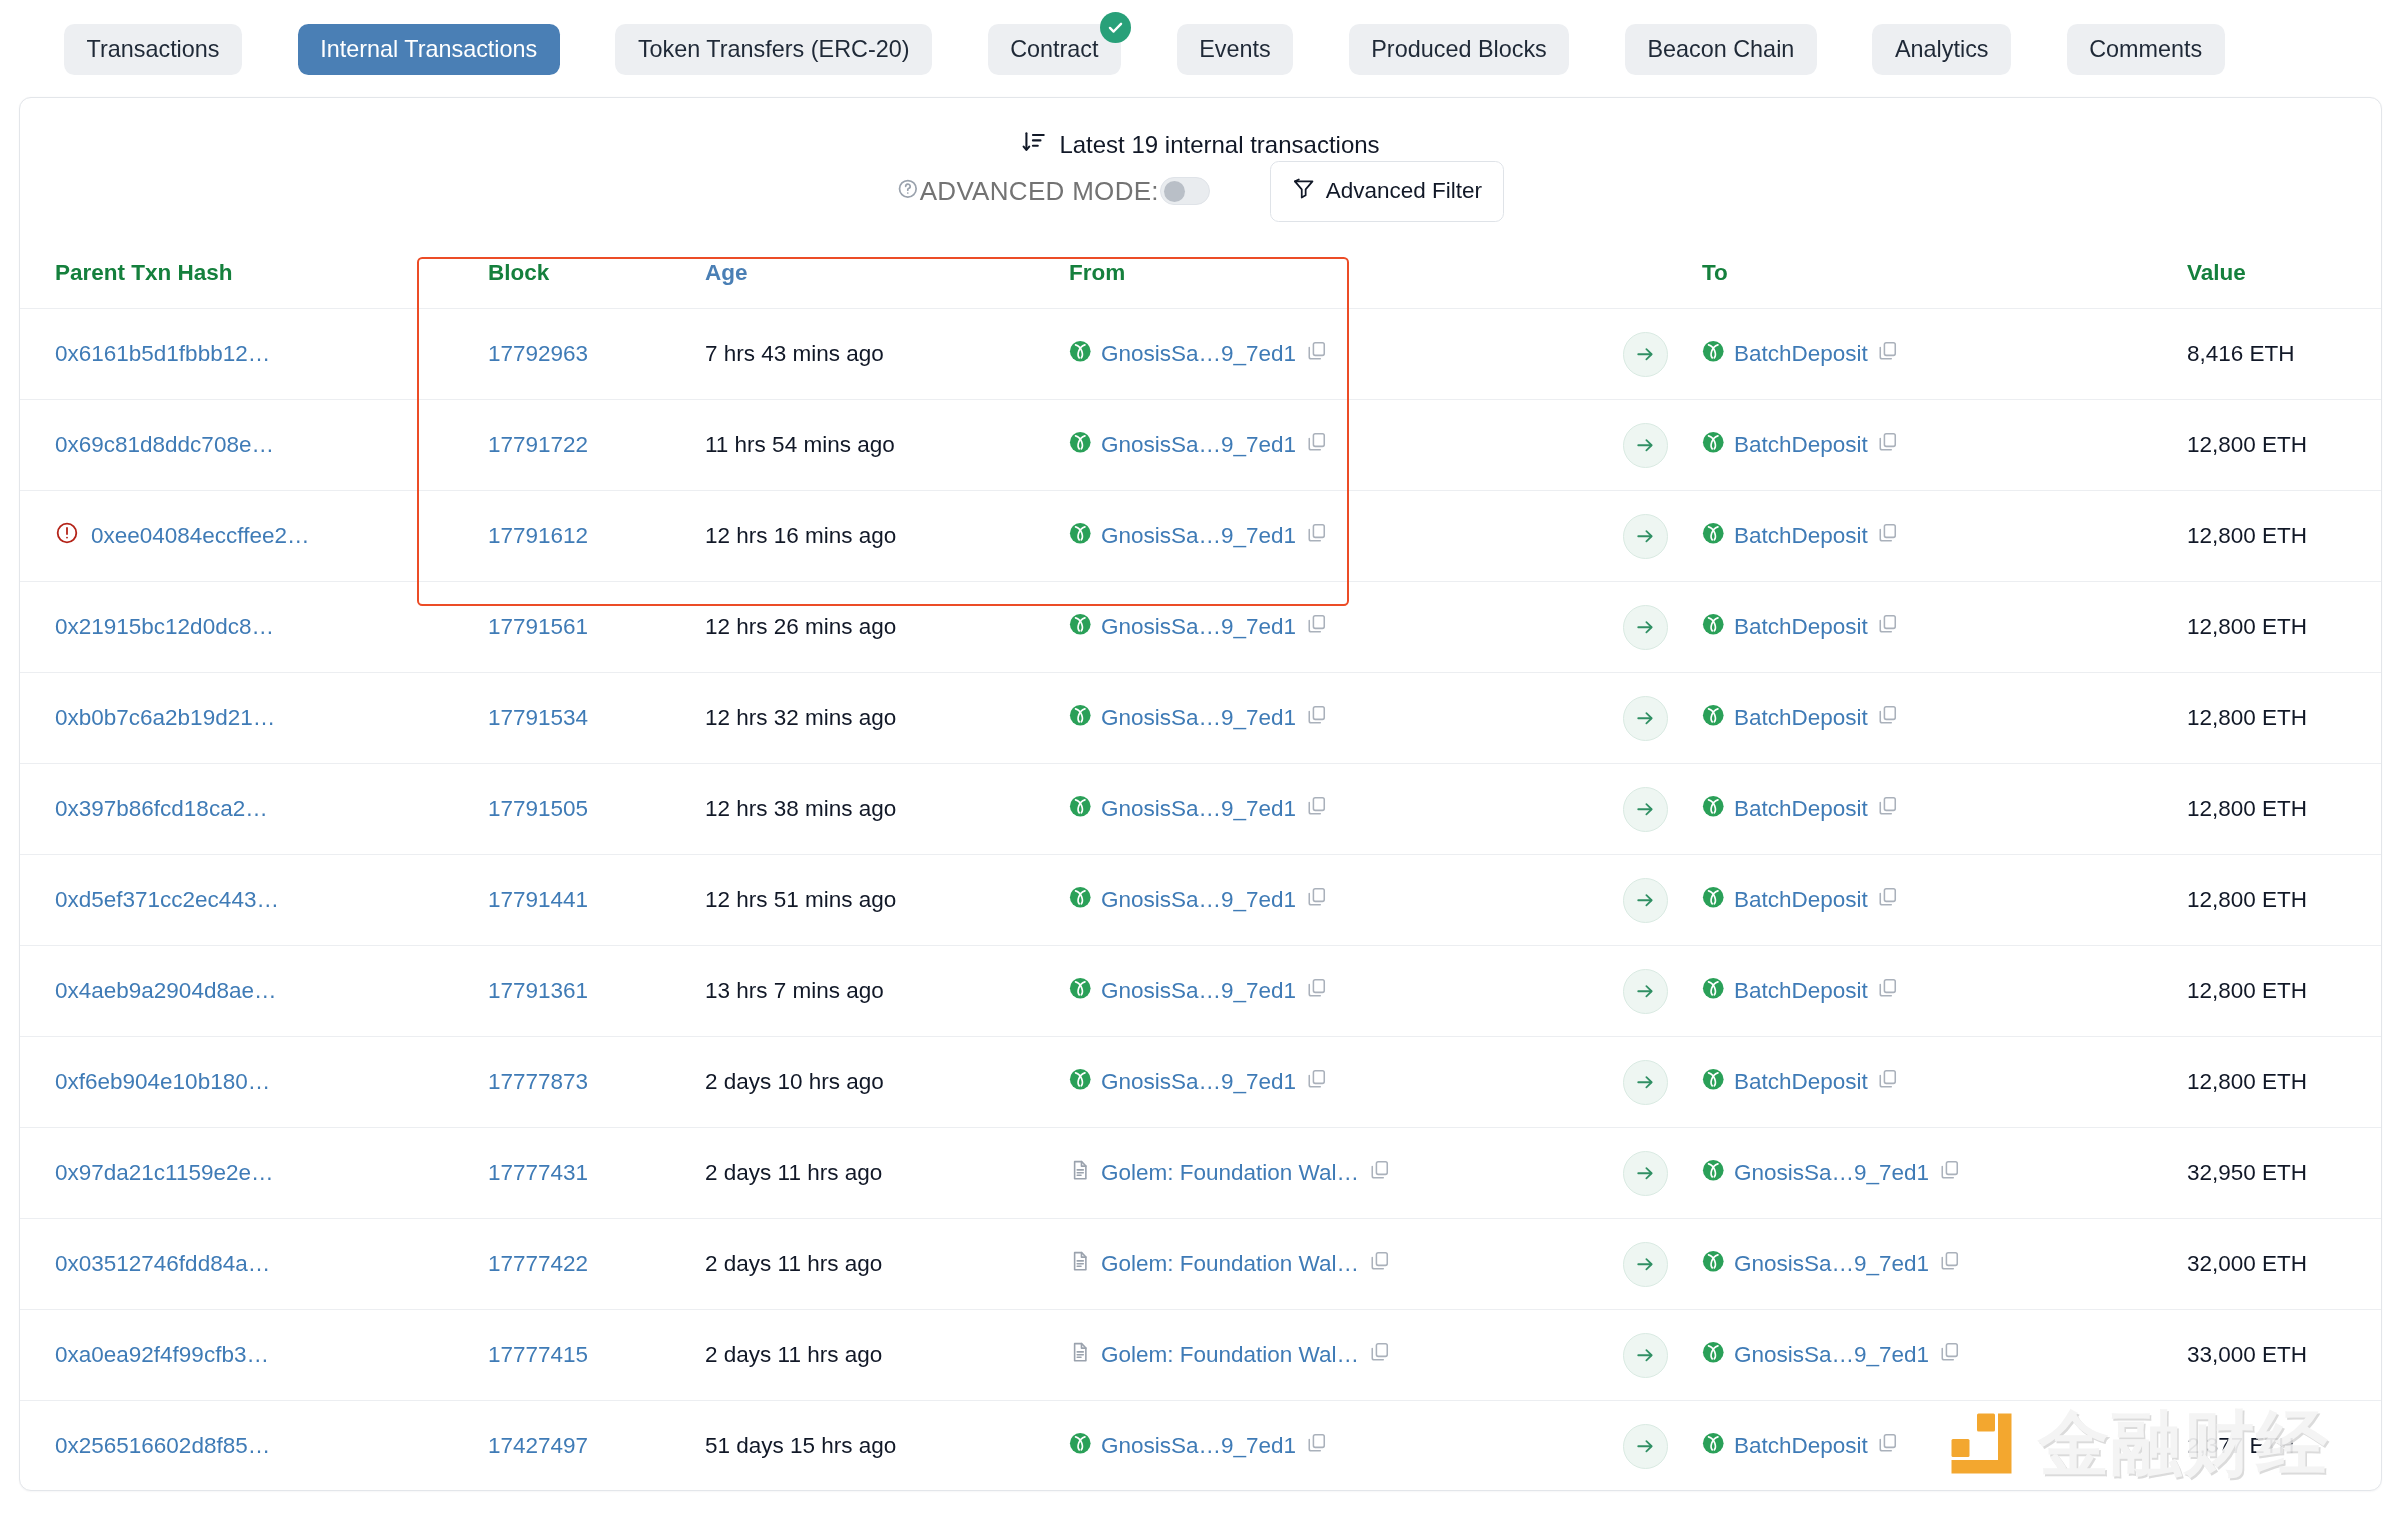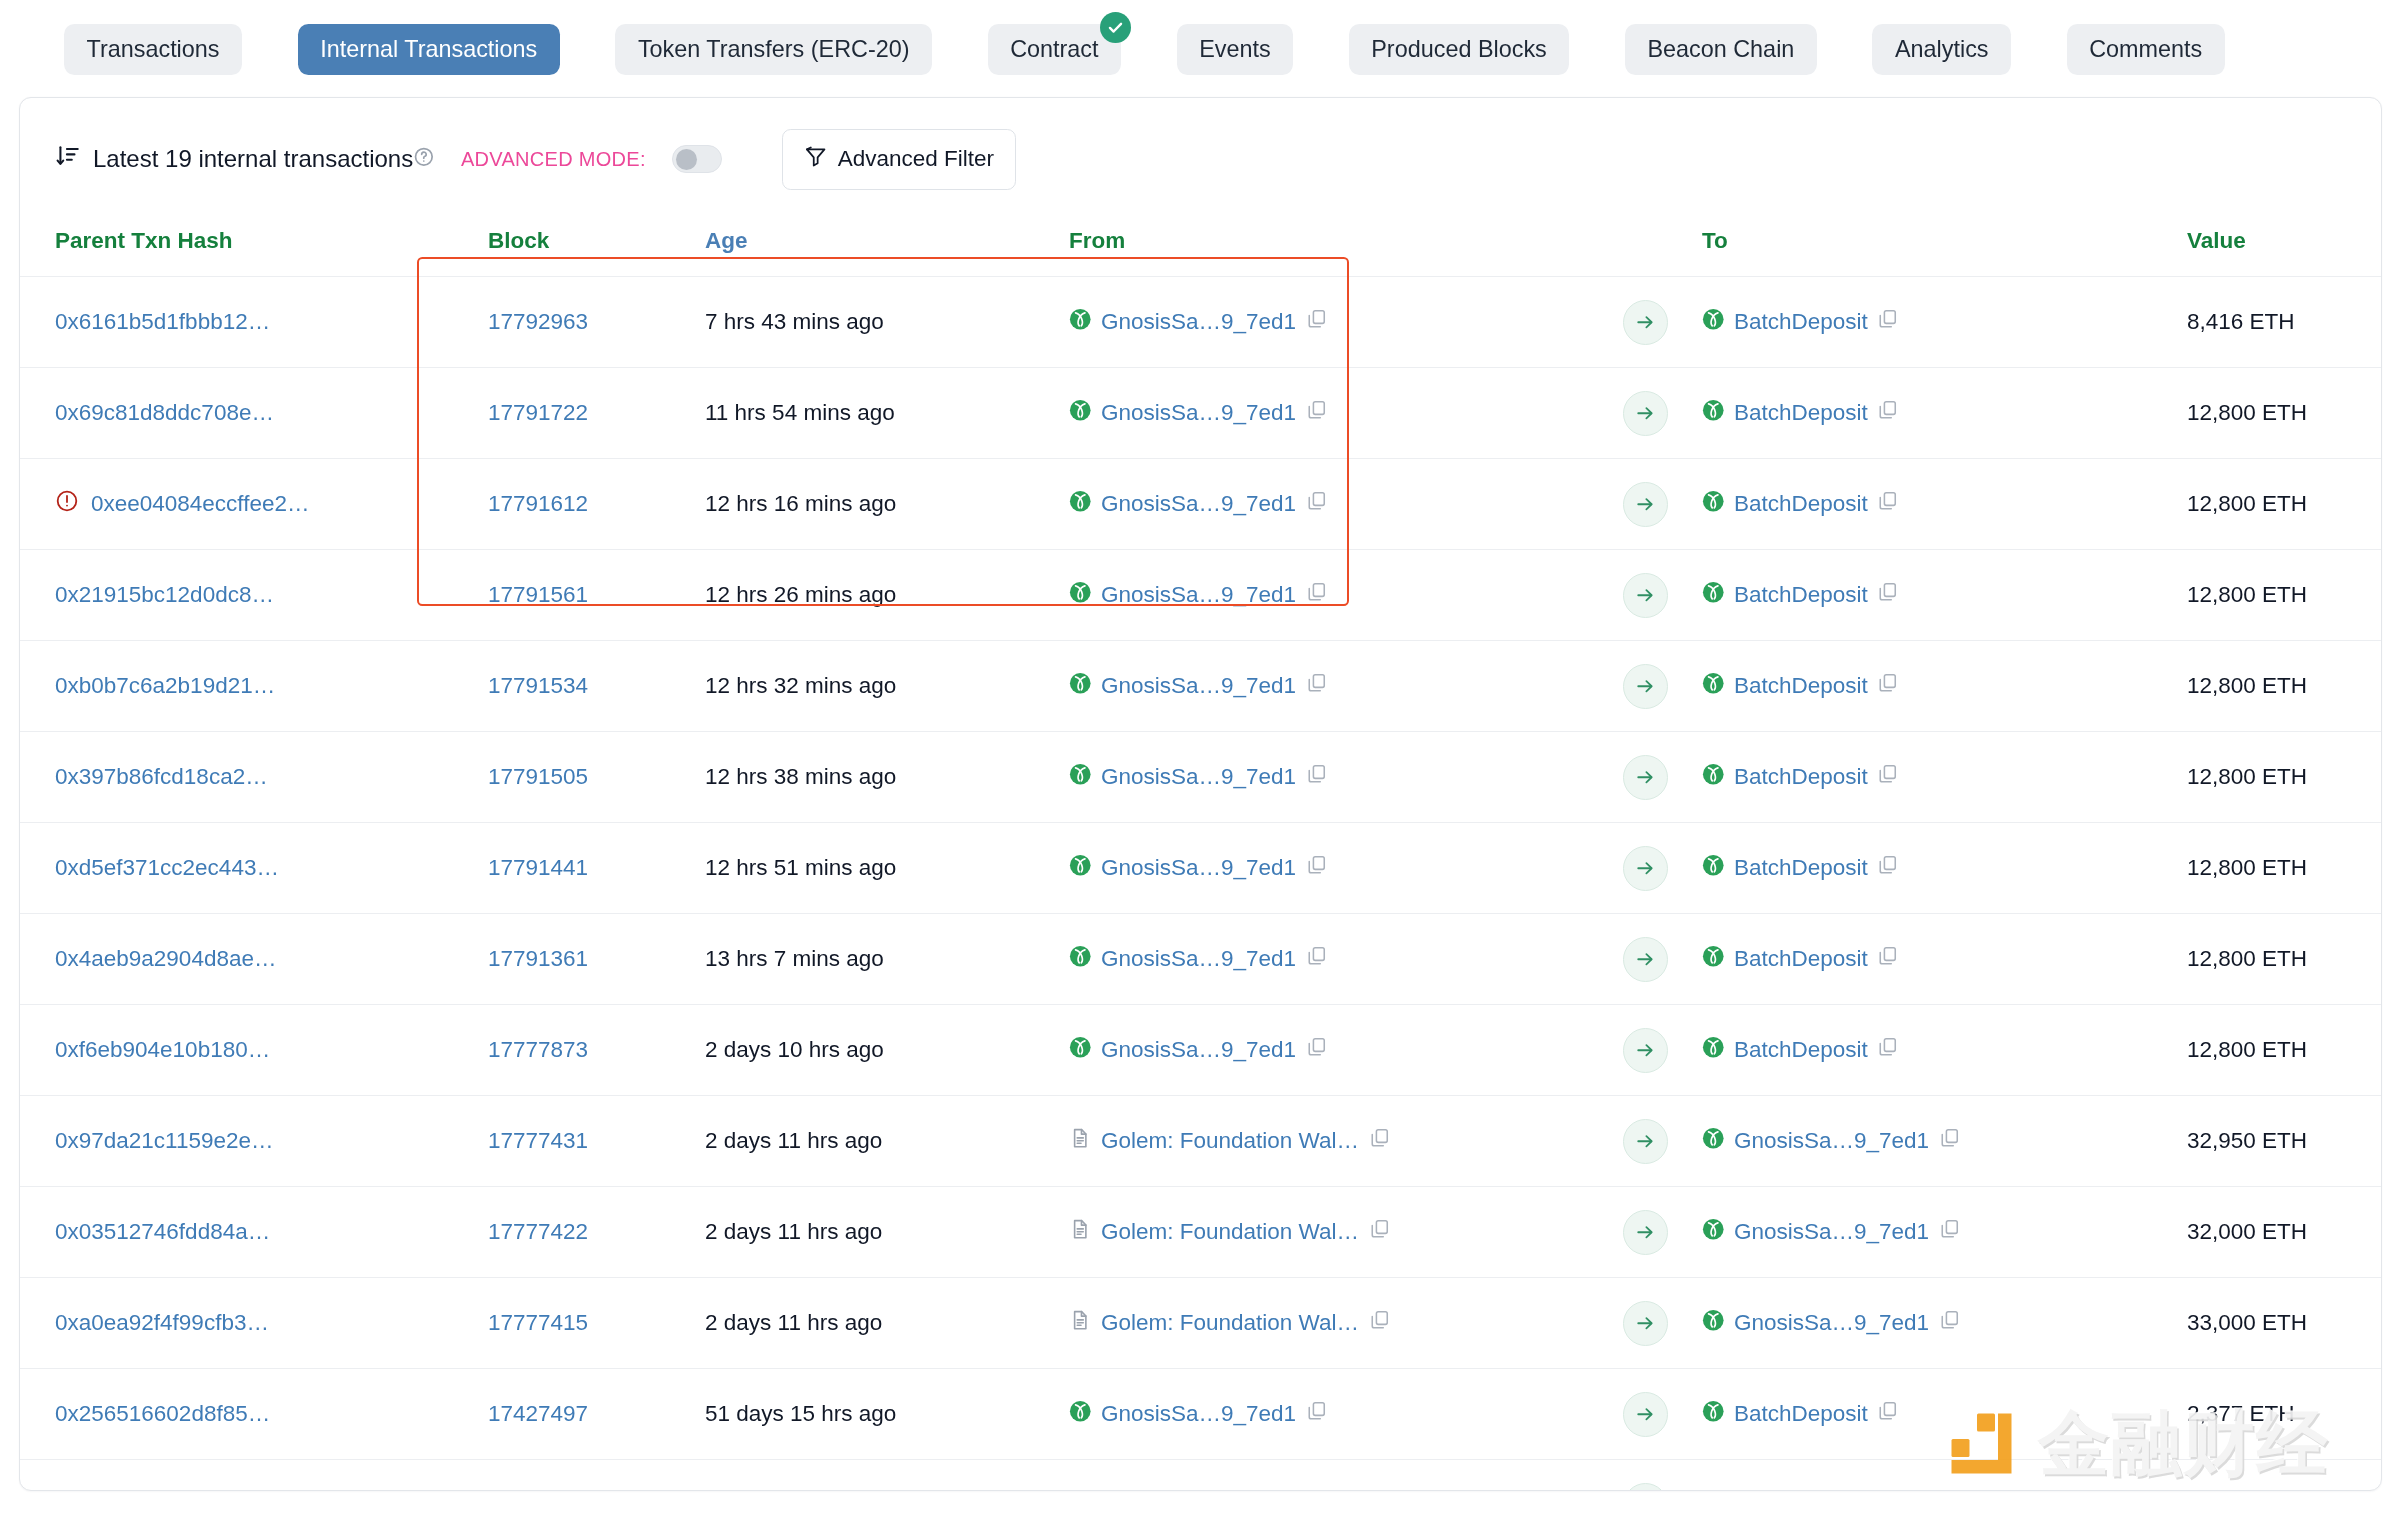--- a/index.html
+++ b/index.html
@@ -64,20 +64,21 @@
     height: 1394px;
     overflow: hidden;
     box-shadow: 0 0.9px 1.7px rgba(16,24,40,.04);
   }
 
   
   .toolbar {
     display: flex;
     align-items: center;
     padding: 31px 35px 26px 35px;
+    flex-direction: column;
   }
   .tool-left {
     display: flex;
     align-items: center;
     gap: 12px;
     font-size: 24px;
     color: #111827;
   }
   .sort-icon { display: block; }
   .tool-right {
@@ -95,23 +96,23 @@
     border-radius: 8.7px;
     padding: 15.6px 22.5px;
     font-size: 22.5px;
     font-family: "Liberation Sans", sans-serif;
     cursor: pointer;
     white-space: nowrap;
   }
   .adv-mode {
     display: flex;
     align-items: center;
-    gap: 26px;
-    color: #ec4899;
-    font-size: 20px;
+    gap: 1px;
+    color: #737373;
+    font-size: 26px;
     letter-spacing: 0.3px;
     white-space: nowrap;
   }
   .toggle {
     width: 50px; height: 28px;
     border-radius: 14px;
     background: #e9ecef;
     border: 0.9px solid #dfe3e8;
     position: relative;
     cursor: pointer;

